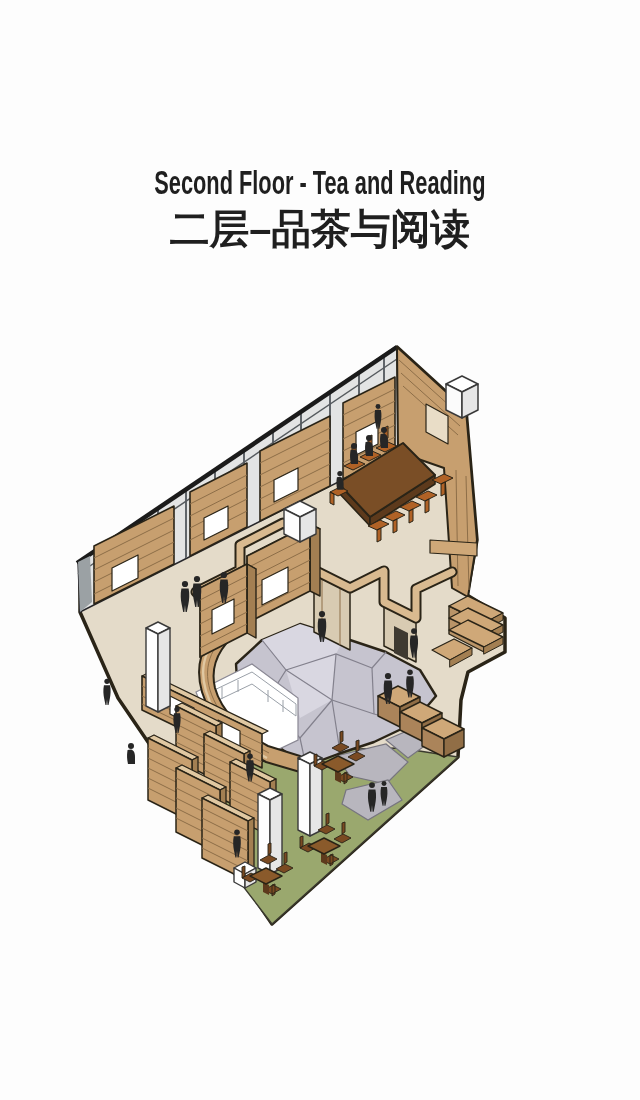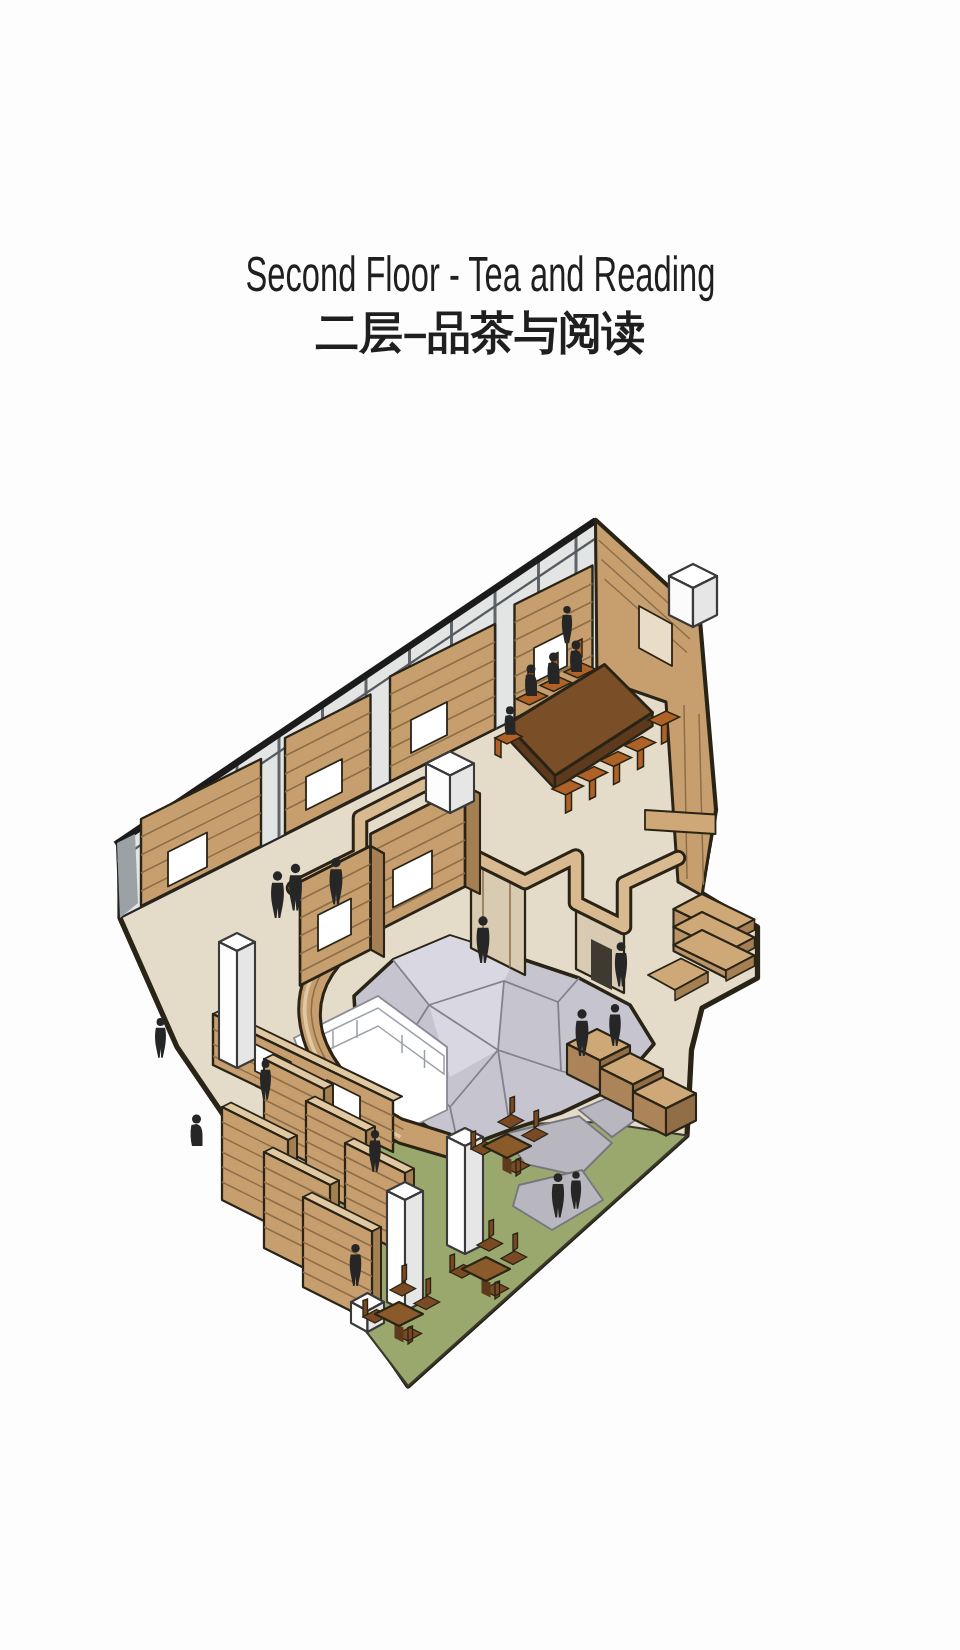--- a/index.html
+++ b/index.html
@@ -10,23 +10,23 @@
     --band:#d9ba90; --bandFace:#d8cbb2; --doorDark:#3f3a31;
     --tableTop:#7a4e26; --tableSide:#5d3a1c; --chair:#b06226; --chairDark:#7a4a22; --teaTable:#8a5a2b;
     --glass:#e3e4e4; --mullion:#60656a; --railDark:#1b1b1b; --sliver:#9ba1a4;
     --whiteFace:#e6e6e6; --figure:#262626; --voidStroke:#8a8894;
     --counterTop:#cfa878; --counterFront:#ab845a; --counterSide:#916e46;
   }
   html,body{margin:0;padding:0}
   body{width:640px;height:1100px;background:var(--bg);overflow:hidden;position:relative;
        font-family:"Liberation Sans", sans-serif;}
   .titles{position:absolute;left:0;right:0;top:0;text-align:center;color:var(--ink)}
-  .title-en{position:absolute;left:0;right:0;top:164px;font-size:33px;font-weight:400;white-space:nowrap}
+  .title-en{position:absolute;left:0;right:0;top:164px;font-size:33px;font-weight:700;white-space:nowrap}
   .title-en>span{display:inline-block;transform:scaleX(.66);transform-origin:center;letter-spacing:0px}
-  .title-zh{position:absolute;left:0;right:0;top:202px;font-size:30px;font-weight:700;white-space:nowrap}
+  .title-zh{position:absolute;left:0;right:0;top:202px;font-size:41px;font-weight:700;white-space:nowrap}
   .title-zh>span{display:inline-block;transform:scaleX(.97);transform-origin:center}
   svg{position:absolute;left:0;top:0}
   
   .ol{stroke:var(--outline);stroke-linejoin:round;stroke-linecap:round}
   .fFloor{fill:var(--floor)} .fGreen{fill:var(--green)} .fCanopy{fill:var(--canopy)}
   .fCanHi{fill:var(--canopyHi)} .fStone{fill:var(--stone)}
   .fWood{fill:var(--wood)} .fWoodTop{fill:var(--woodTop)} .fWoodSide{fill:var(--woodSide)}
   .fBandFace{fill:var(--bandFace)} .fWhite{fill:#ffffff} .fWhiteFace{fill:var(--whiteFace)}
   .fGlass{fill:var(--glass)} .fSliver{fill:var(--sliver)}
   .fTable{fill:var(--tableTop)} .fTableSide{fill:var(--tableSide)}

